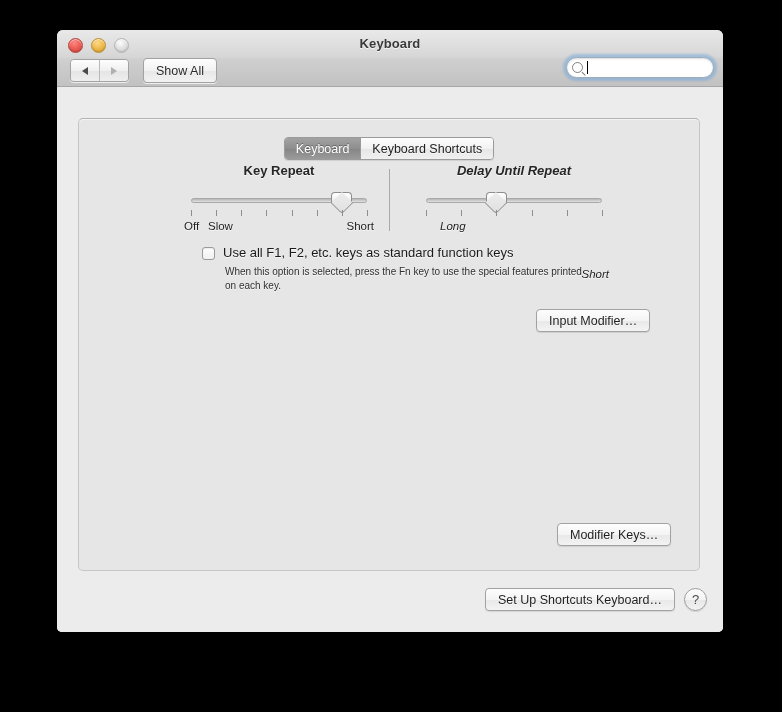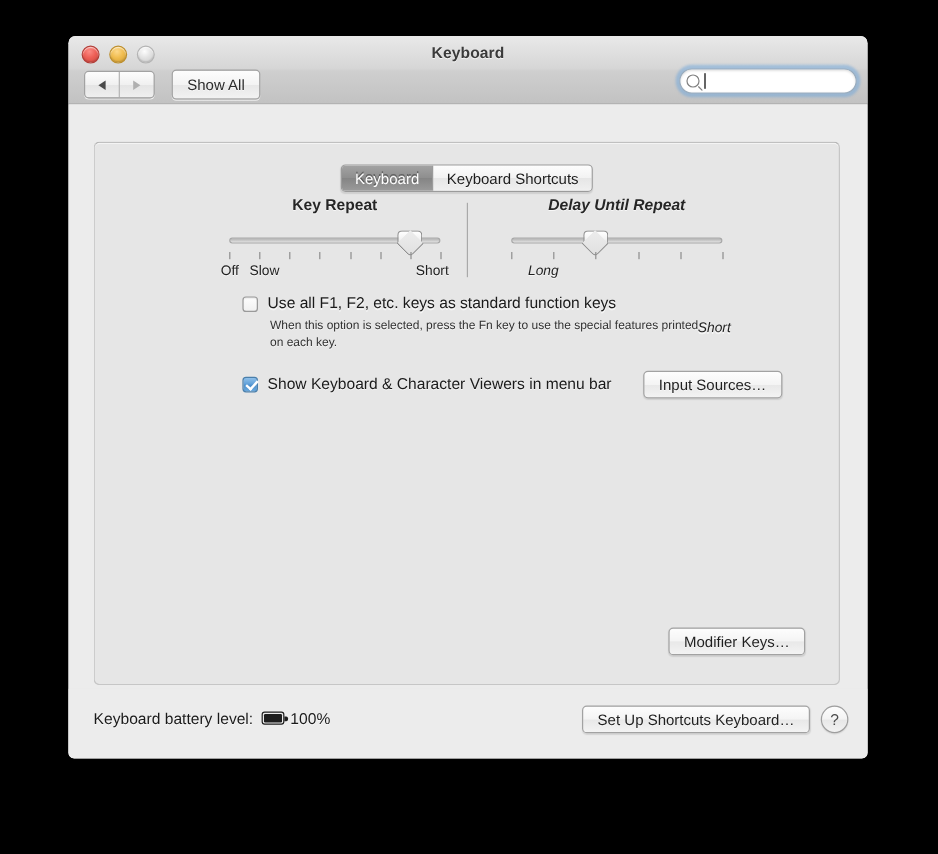--- a/index.html
+++ b/index.html
@@ -564,39 +564,27 @@
           <span style="right:0px;margin-top:48px;">Short</span>
         </div>
       </div>
 
       <div class="checkrow r1">
         <span class="cbox off"></span>
         <span class="cb-label">Use all F1, F2, etc. keys as standard function keys</span>
       </div>
       <div class="cb-help">When this option is selected, press the Fn key to use the special features printed on each key.</div>
 
-      <div class="checkrow r2">
-        <span class="cbox on"></span>
-        <span class="cb-label">Show Keyboard &amp; Character Viewers in menu bar</span>
-      </div>
-
-      <div class="pushbtn inputsources">Input Sources…</div>
+
+      <div class="pushbtn inputsources">Input Modifier…</div>
 
       <div class="pushbtn modifierkeys">Modifier Keys…</div>
     </div>
 
     <div class="footer">
-      <div class="battery-line">
-        <span>Keyboard battery level:</span>
-        <span class="batt-icon">
-          <span class="fill"></span>
-          <span class="nub"></span>
-        </span>
-        <span>100%</span>
-      </div>
 
       <div class="pushbtn setup-btn">Set Up Shortcuts Keyboard…</div>
 
       <div class="helpbtn">?</div>
     </div>
 
   </div>
 </div>
 
 </body></html>

